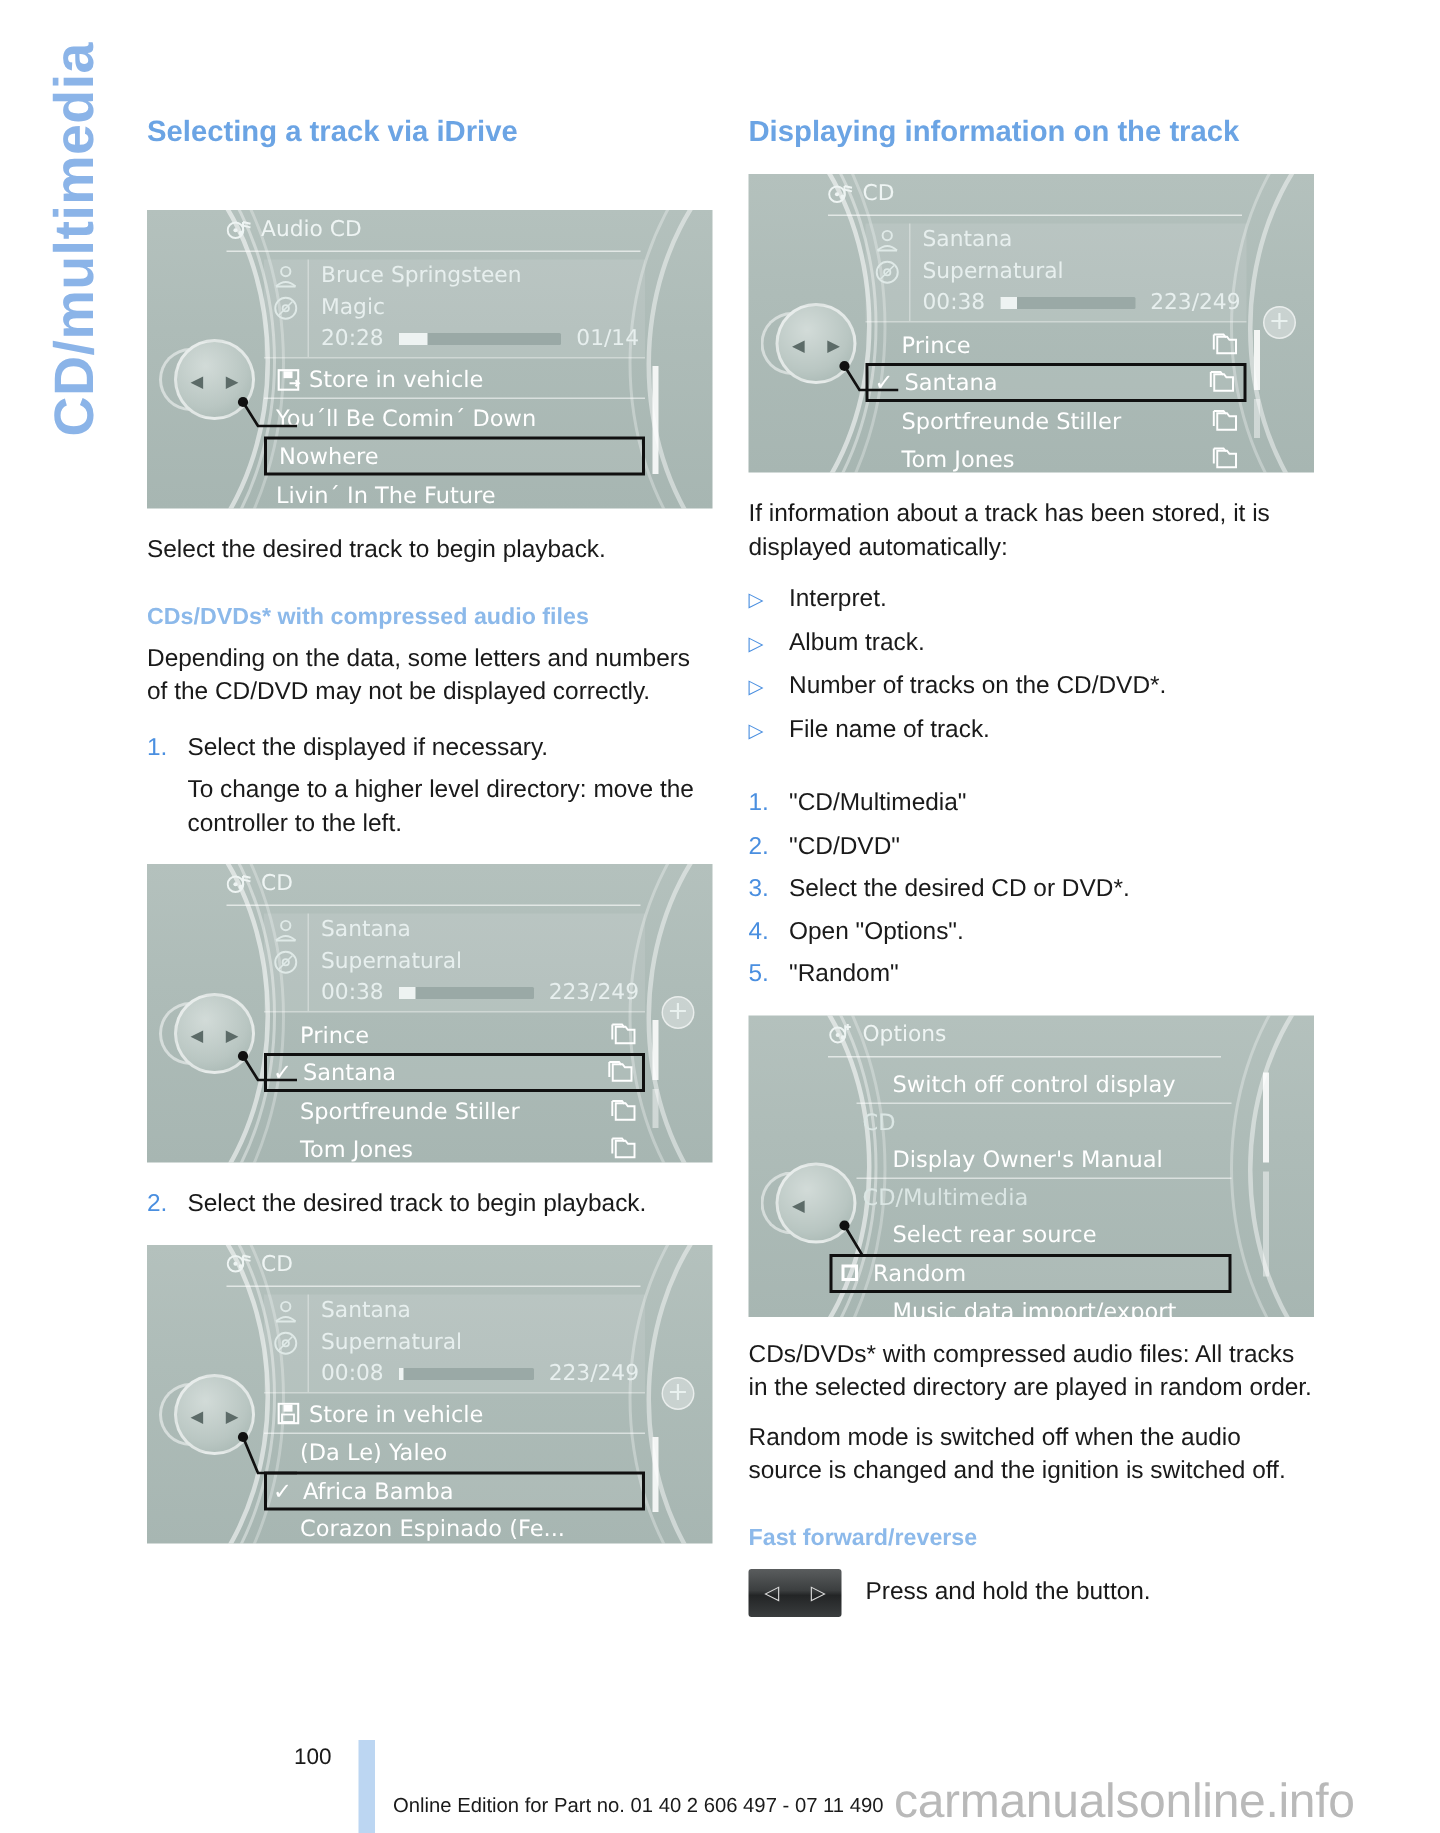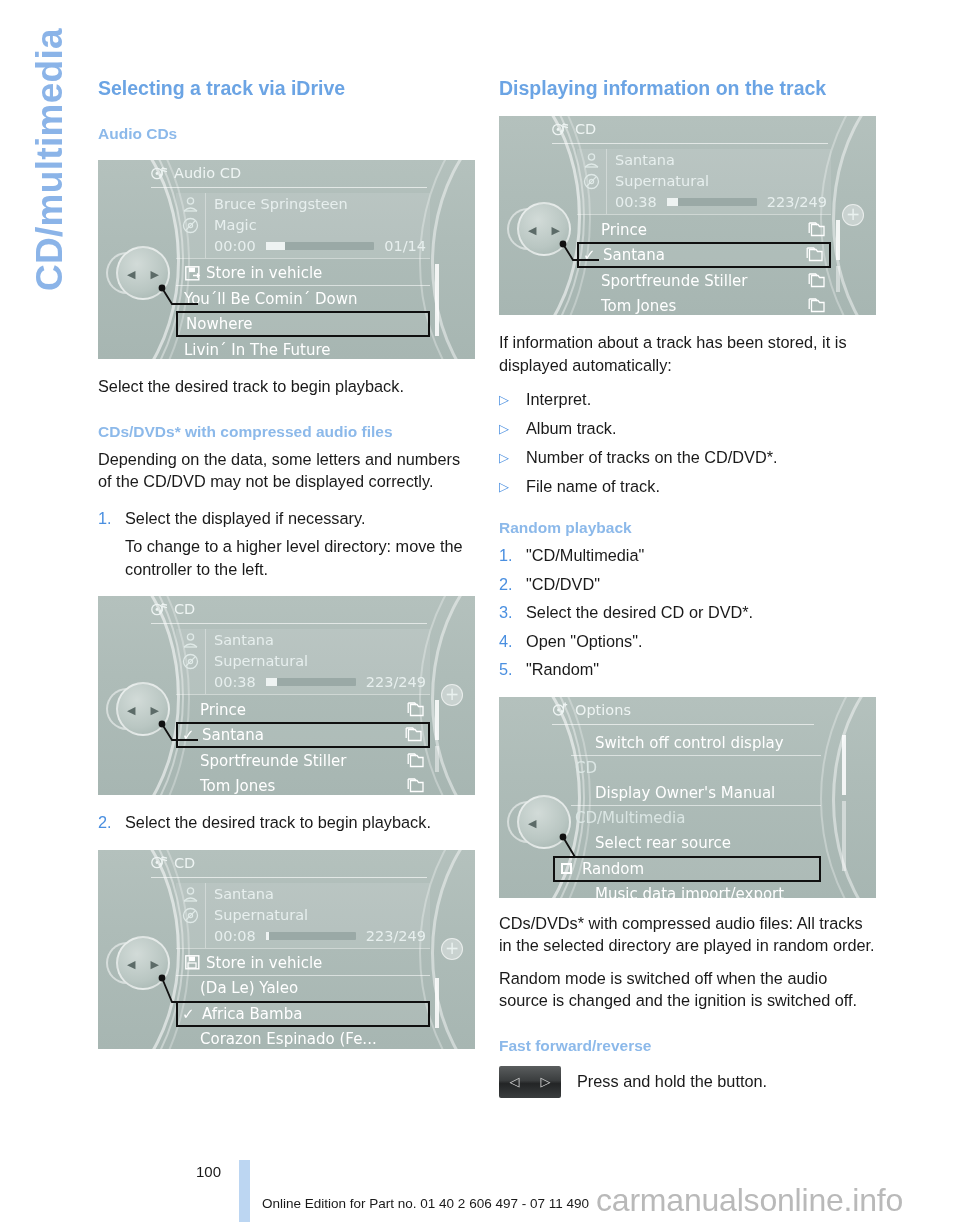--- a/index.html
+++ b/index.html
@@ -254,21 +254,20 @@
 <div class="page">
 
   <div class="side-tab">
     <div class="side-tab-text">CD/multimedia</div>
   </div>
 
   <div class="col col-left">
 
     <h2 class="h-blue">Selecting a track via iDrive</h2>
     <div class="sp-24"></div>
-    <h3 class="h-blue-sm">Audio CDs</h3>
     <div class="sp-16"></div>
 
     <div class="idrive">
       <div class="arc arc3"></div>
       <div class="arc arc2"></div>
       <div class="arc arc1"></div>
       <div class="arc arc-r2"></div>
       <div class="arc arc-r1"></div>
 
       <div class="idrive-title">
@@ -292,21 +291,21 @@
           </svg>
           <svg width="17" height="17" viewBox="0 0 17 17" style="position:absolute;left:6px;top:24px">
             <circle cx="8.5" cy="8.5" r="7" fill="none" stroke="#dfe9e7" stroke-width="1.3"></circle>
             <circle cx="8.5" cy="8.5" r="2.1" fill="none" stroke="#dfe9e7" stroke-width="1.2"></circle>
             <path d="M4 13 L13 4" stroke="#dfe9e7" stroke-width="1.1"></path>
           </svg>
         </div>
         <div class="meta-line ml1">Bruce Springsteen</div>
         <div class="meta-line ml2">Magic</div>
         <div class="meta-line ml3">
-          <span class="time">00:00</span>
+          <span class="time">20:28</span>
           <span class="progress">
               <i style="width:18%"></i>
             </span>
           <span class="count">01/14</span>
         </div>
       </div>
 
       <div class="rowlist" style="top:101px">
         <div class="irow sep">
           <svg class="folder-ico" width="16" height="15" viewBox="0 0 16 15">
@@ -669,21 +668,20 @@
         <span class="bullet-mark">▷</span>
         <span class="step-body">Number of tracks on the CD/DVD*.</span>
       </li>
       <li class="bullet">
         <span class="bullet-mark">▷</span>
         <span class="step-body">File name of track.</span>
       </li>
     </ul>
 
     <div class="sp-14"></div>
-    <h3 class="h-blue-sm">Random playback</h3>
     <div class="sp-6"></div>
 
     <ol class="steps">
       <li class="step">
         <span class="step-num">1.</span>
         <span class="step-body">"CD/Multimedia"</span>
       </li>
       <li class="step">
         <span class="step-num">2.</span>
         <span class="step-body">"CD/DVD"</span>

